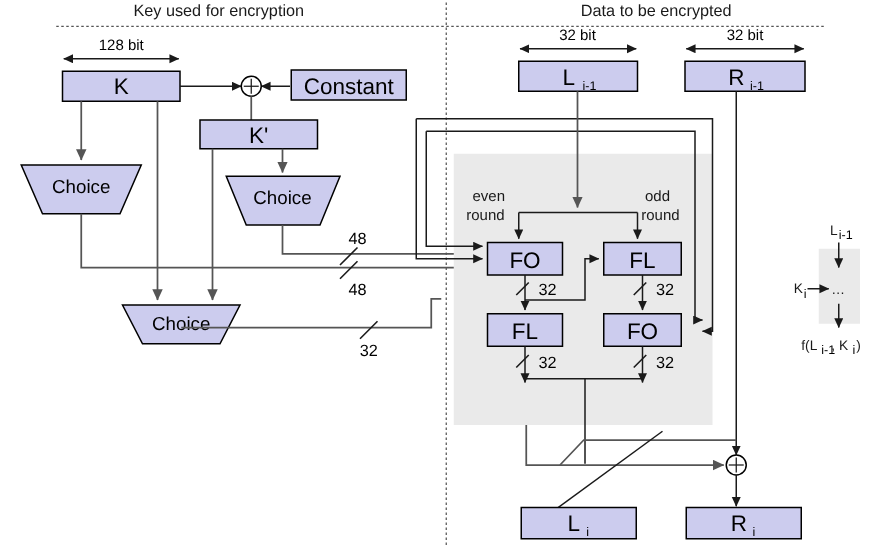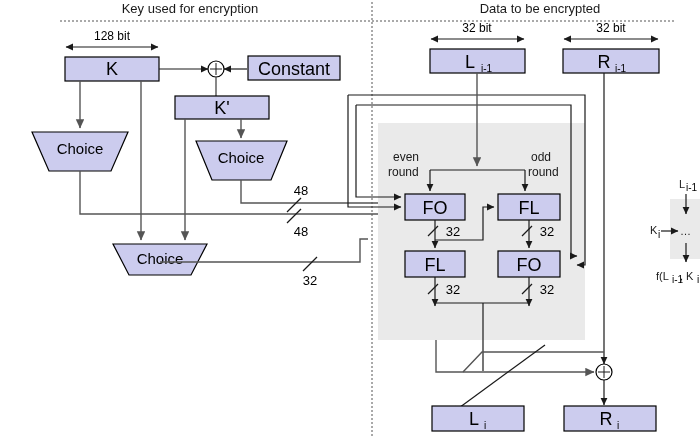--- a/index.html
+++ b/index.html
@@ -1,18 +1,18 @@
 <!DOCTYPE html>
 <html><head>
 <meta charset="utf-8">
 <style>
   html,body{margin:0;padding:0;background:#ffffff;}
   body{width:700px;height:439px;overflow:hidden;
        font-family:"Liberation Sans","DejaVu Sans",sans-serif;color:#000;}
-  #root{position:relative;width:567px;height:439px;margin-left:15px;}
+  #root{position:relative;width:567px;height:439px;}
   svg#canvas{position:absolute;left:0;top:0;width:700px;height:439px;}
   .ttl{font-size:13px;fill:#1a1a1a;}
   .boxlbl{font-size:15px;fill:#000;}
   .boxlbl-lg{font-size:18px;fill:#000;}
   .sub{font-size:10px;fill:#000;}
   .dim{font-size:12px;fill:#000;}
   .buslbl{font-size:13px;fill:#000;}
   .roundlbl{font-size:12px;fill:#1a1a1a;}
   .leglbl{font-size:11px;fill:#1a1a1a;}
   .bx{fill:#ccccee;stroke:#000;stroke-width:1.2;}

